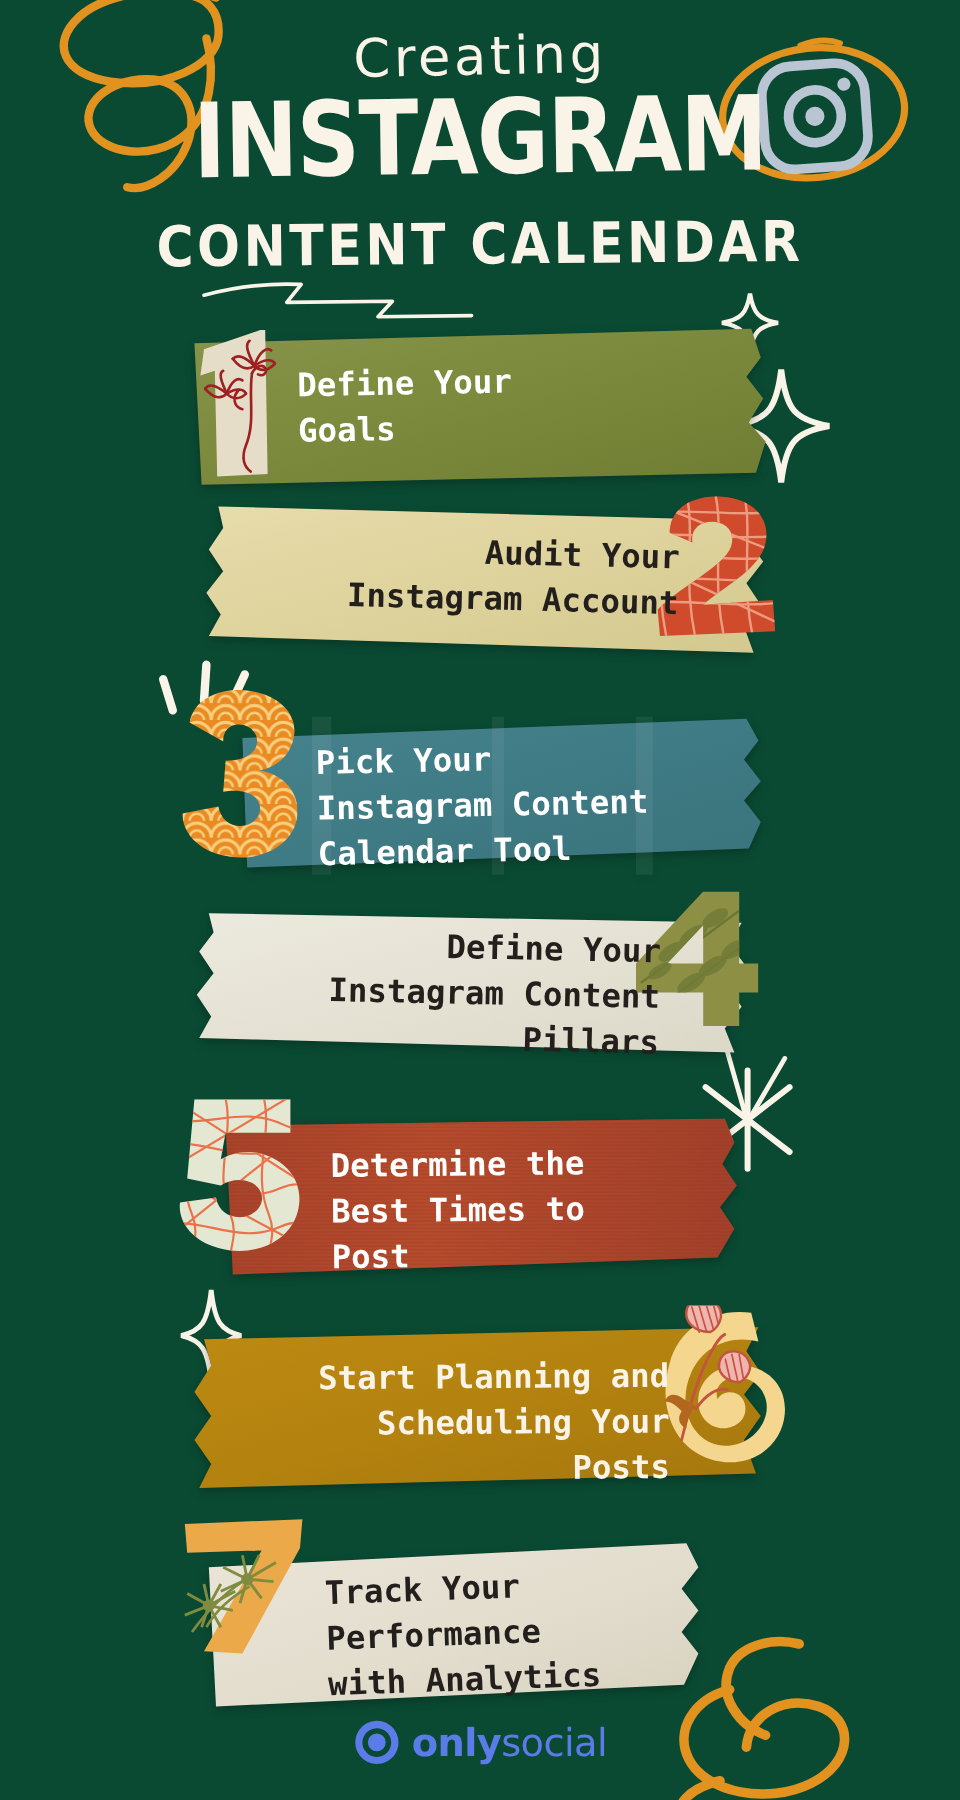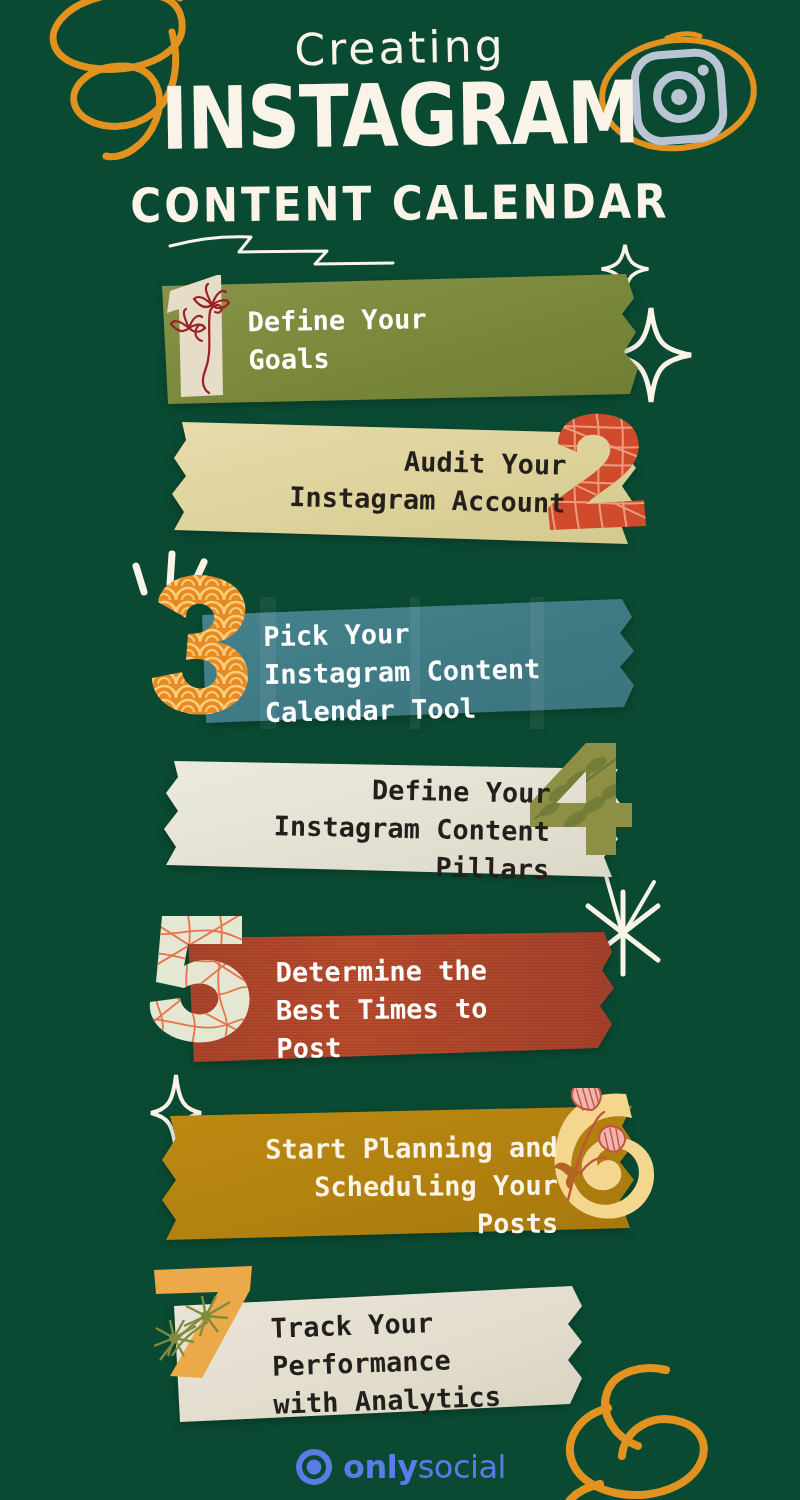--- a/index.html
+++ b/index.html
@@ -59,21 +59,21 @@
     position:absolute;
     font-family:"DejaVu Sans", sans-serif;
     font-weight:700;
     line-height:1;
     user-select:none;
   }
 
   
   .footer{
     position:absolute; left:0; top:1432px; width:800px;
-    display:flex; align-items:center; justify-content:center; gap:9px;margin-top:15px;
+    display:flex; align-items:center; justify-content:center; gap:9px;
   }
   .logo-txt{
     font-family:"DejaVu Sans", sans-serif;
     font-size:32px; color:#5b7ce8; letter-spacing:-0.5px;
   }
   .logo-txt b{ font-weight:700; }
   .logo-txt span{ font-weight:400; }
 </style>
 </head>
 <body>

